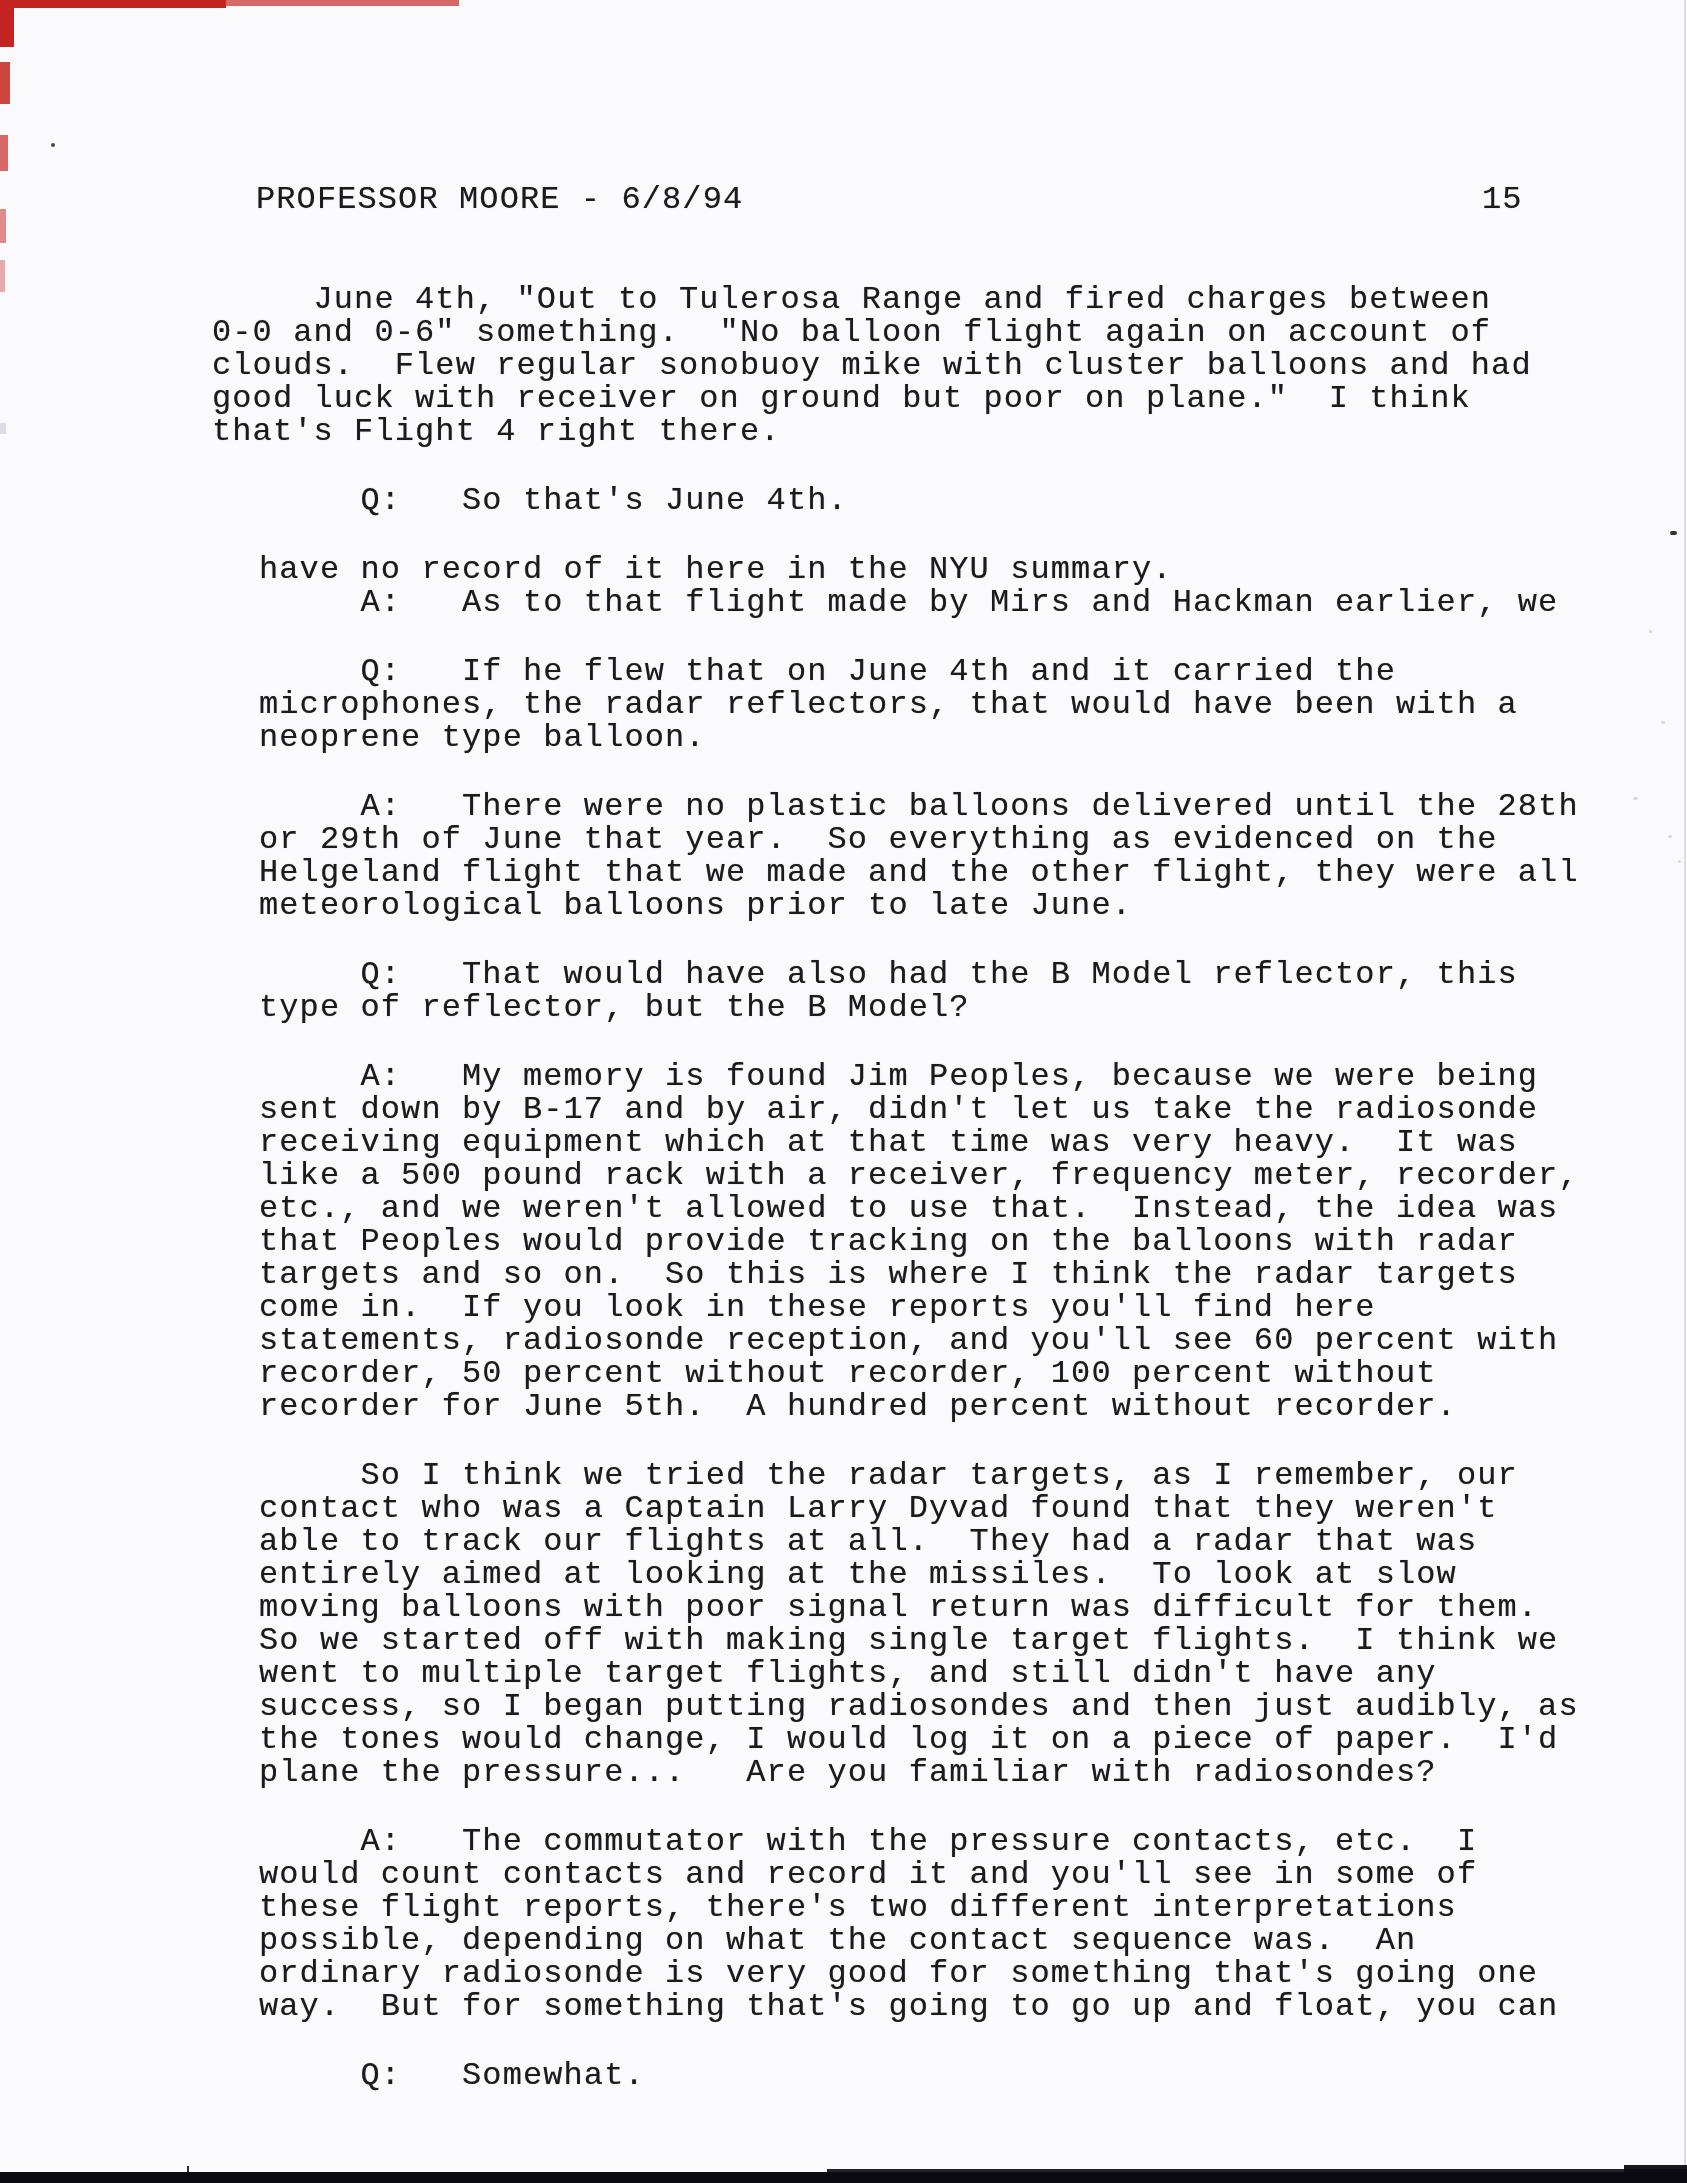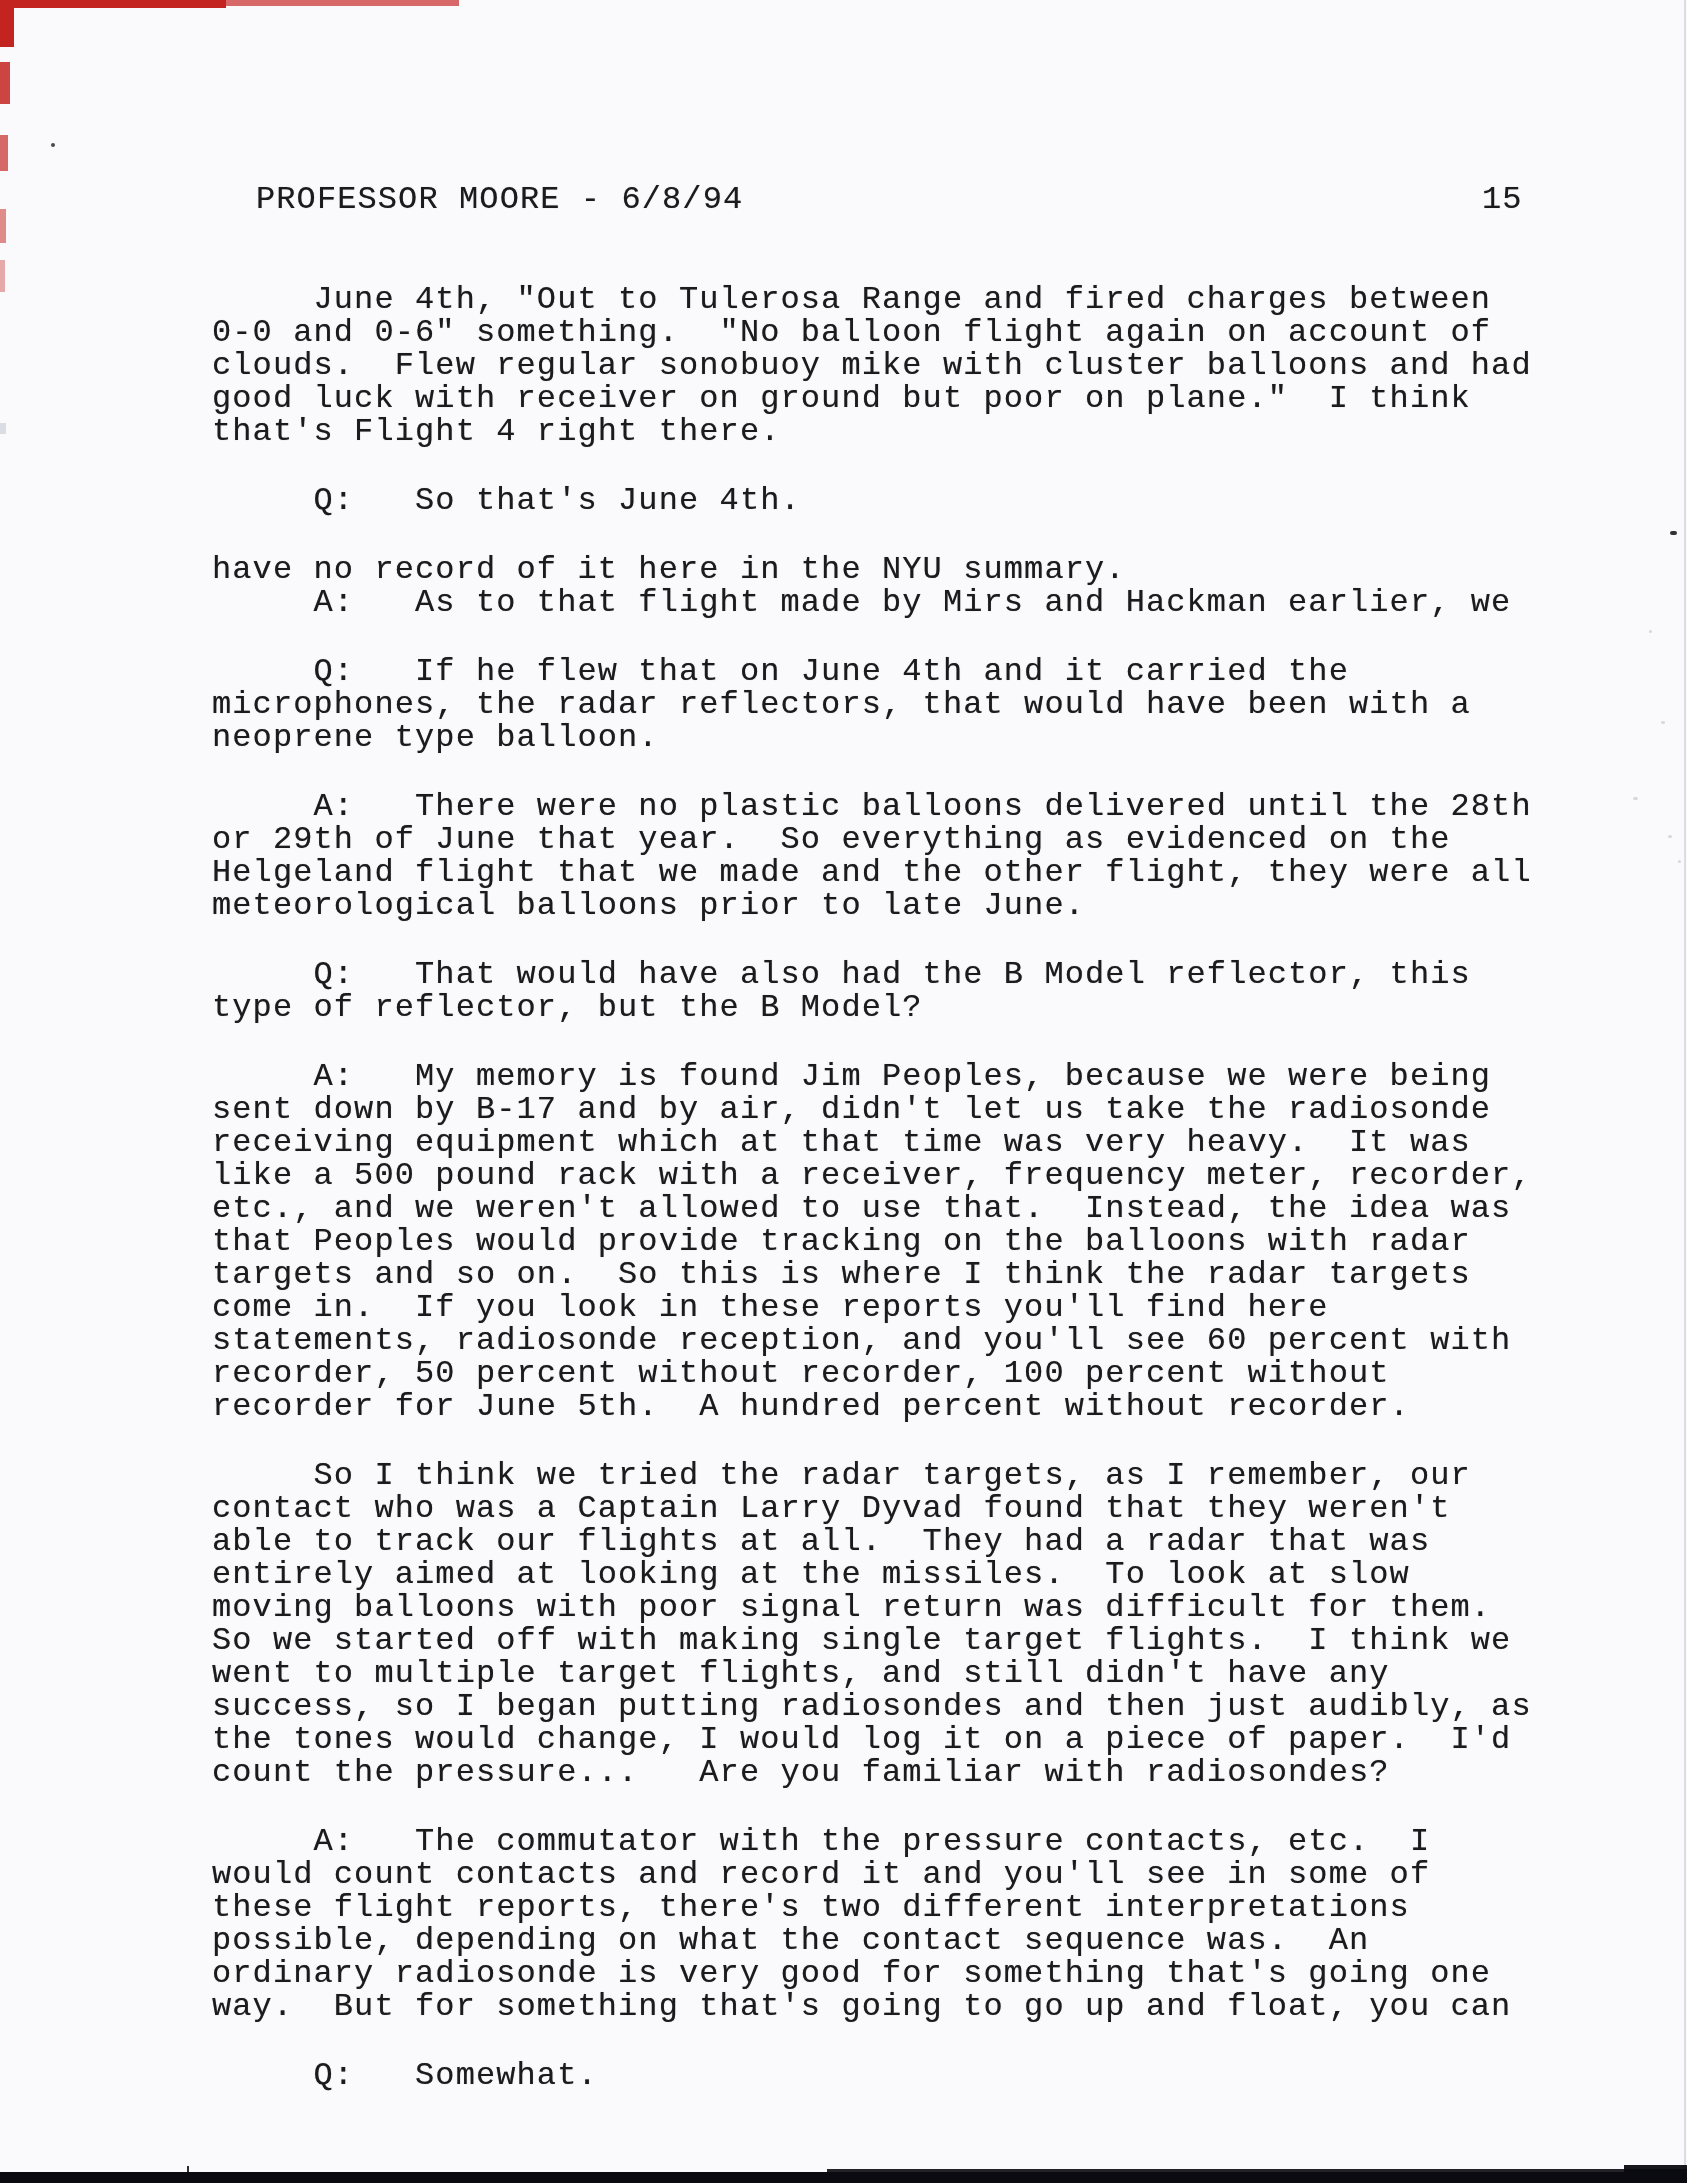--- a/index.html
+++ b/index.html
@@ -22,21 +22,21 @@
     text-shadow: 0 0 0.7px rgba(28,28,28,0.5);
   }
 
   .header { position: absolute; left: 0; top: 183px; width: 100%; height: 33px; }
   .hdr-title { position: absolute; left: 212px; top: 0; margin-left: 44px; }
   .hdr-page  { position: absolute; left: 1482px; top: 0; }
 
   .body { position: absolute; left: 212px; top: 283px; }
   .line { height: 33px; }
   .para { margin: 0; }
-  .para + .para { margin-top: 36px; }
+  .para + .para { margin-top: 36px; margin-left: 47px; }
 
   
   .artifact { position: absolute; pointer-events: none; }
 
   .red-top  { left: 0; top: 0; width: 226px; height: 8px; background: var(--red, #c4241f); }
   .red-top2 { left: 226px; top: 0; width: 233px; height: 6px; background: var(--red, #c4241f); opacity: .68; }
   .red-left { left: 0; top: 0; width: 14px; height: 47px; background: var(--red, #c4241f); }
   .red-d1   { left: 0; top: 62px;  width: 10px; height: 42px; background: var(--red, #c4241f); opacity: .85; }
   .red-d2   { left: 0; top: 135px; width: 8px; height: 36px; background: var(--red, #c4241f); opacity: .68; }
   .red-d3   { left: 0; top: 209px; width: 6px;  height: 34px; background: var(--red, #c4241f); opacity: .52; }
@@ -116,21 +116,21 @@
       <div class="para">
         <div class="line">     So I think we tried the radar targets, as I remember, our</div>
         <div class="line">contact who was a Captain Larry Dyvad found that they weren't</div>
         <div class="line">able to track our flights at all.  They had a radar that was</div>
         <div class="line">entirely aimed at looking at the missiles.  To look at slow</div>
         <div class="line">moving balloons with poor signal return was difficult for them.</div>
         <div class="line">So we started off with making single target flights.  I think we</div>
         <div class="line">went to multiple target flights, and still didn't have any</div>
         <div class="line">success, so I began putting radiosondes and then just audibly, as</div>
         <div class="line">the tones would change, I would log it on a piece of paper.  I'd</div>
-        <div class="line">count the pressure...   Are you familiar with radiosondes?</div>
+        <div class="line">plane the pressure...   Are you familiar with radiosondes?</div>
       </div>
       <div class="para">
         <div class="line">     A:   The commutator with the pressure contacts, etc.  I</div>
         <div class="line">would count contacts and record it and you'll see in some of</div>
         <div class="line">these flight reports, there's two different interpretations</div>
         <div class="line">possible, depending on what the contact sequence was.  An</div>
         <div class="line">ordinary radiosonde is very good for something that's going one</div>
         <div class="line">way.  But for something that's going to go up and float, you can</div>
       </div>
       <div class="para">

